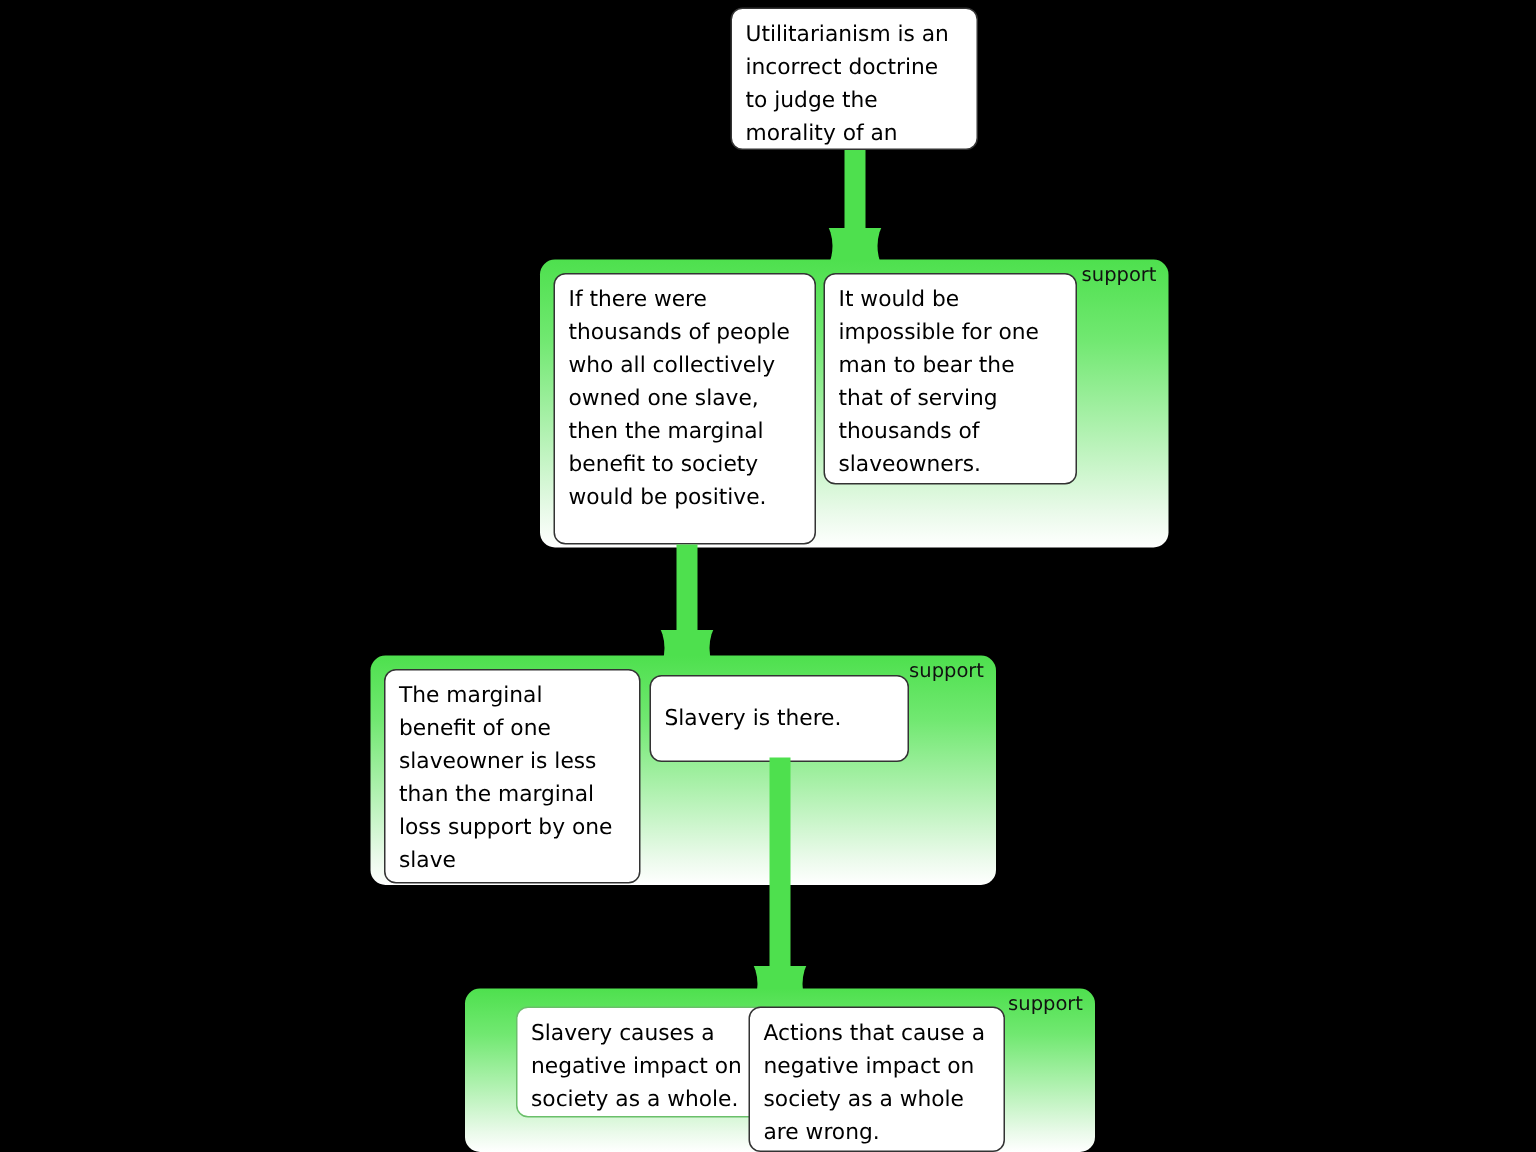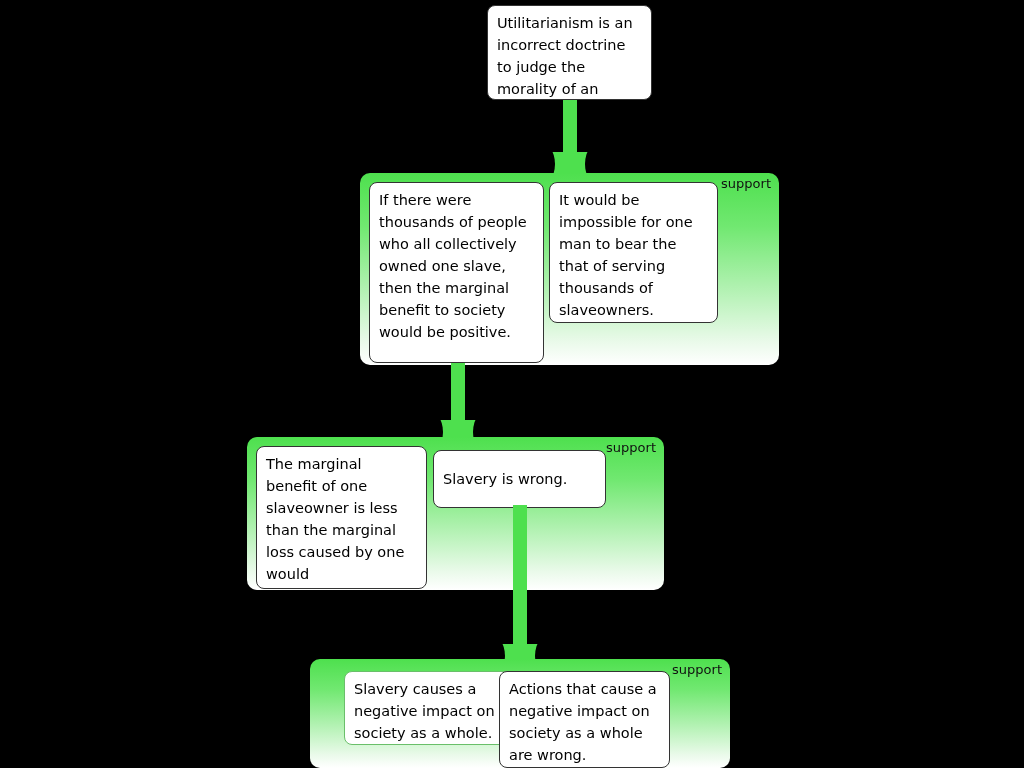--- a/index.html
+++ b/index.html
@@ -89,22 +89,22 @@
   <div class="connector">
     <div class="conn-stem" style="left:451px; top:363px; width:14px; height:64px;"></div>
     <div class="conn-flare" style="left:431px; top:420px; width:54px; height:22px;"></div>
     <div class="flare-mask" style="left:407px; top:408px; width:36px; height:48px;"></div>
     <div class="flare-mask" style="left:473px; top:408px; width:36px; height:48px;"></div>
   </div>
 
   <div class="group" style="left:247px; top:437px; width:417px; height:153px;">
     <div class="group-label">support</div>
   </div>
-  <div class="card" style="left:256px; top:446px; width:171px; height:143px;">The marginal benefit of one slaveowner is less than the marginal loss caused by one would</div>
-  <div class="card" style="left:433px; top:450px; width:173px; height:58px; display:flex; align-items:center;">Slavery is wrong.</div>
+  <div class="card" style="left:256px; top:446px; width:171px; height:143px;">The marginal benefit of one slaveowner is less than the marginal loss support by one slave</div>
+  <div class="card" style="left:433px; top:450px; width:173px; height:58px; display:flex; align-items:center;">Slavery is there.</div>
 
   <div class="connector">
     <div class="conn-stem" style="left:513px; top:505px; width:14px; height:148px;"></div>
     <div class="conn-flare" style="left:493px; top:644px; width:54px; height:22px;"></div>
     <div class="flare-mask" style="left:469px; top:632px; width:36px; height:48px;"></div>
     <div class="flare-mask" style="left:535px; top:632px; width:36px; height:48px;"></div>
   </div>
 
   <div class="group" style="left:310px; top:659px; width:420px; height:109px;">
     <div class="group-label">support</div>

